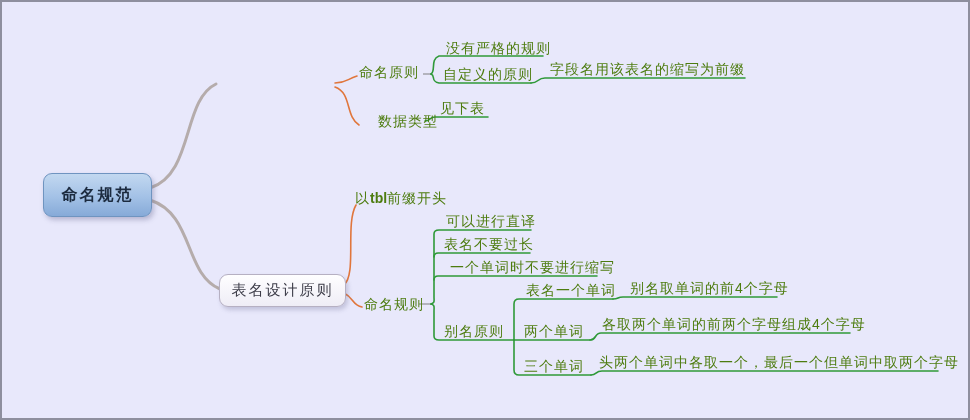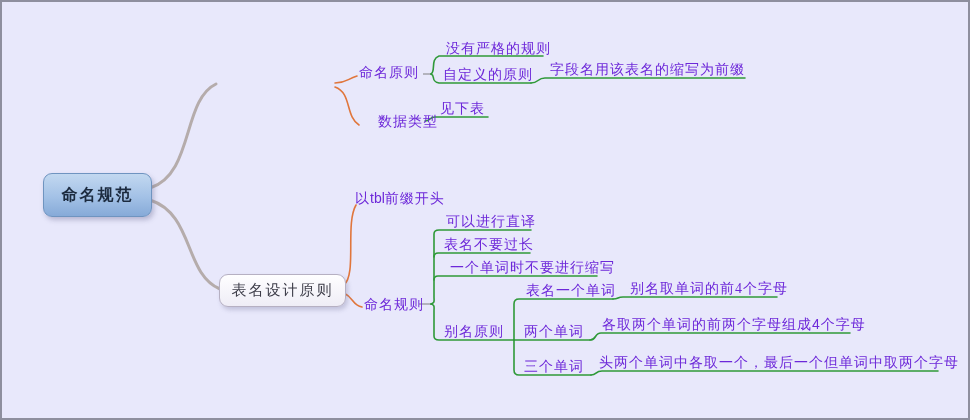--- a/index.html
+++ b/index.html
@@ -11,21 +11,21 @@
     position:relative;
     width:966px;height:416px;
     background:#e8e8fb;
     border:2px solid #8e8f9e;
     overflow:hidden;
   }
   .layer{position:absolute;left:0;top:0;width:970px;height:420px;pointer-events:none;}
   .topic{
     position:absolute;
     white-space:nowrap;
-    color:#6d28d9;
+    color:#4d7c0f;
     font-size:14px;
     letter-spacing:1px;
     line-height:15px;
     cursor:default;
   }
   .root-node{
     position:absolute;
     left:41px;top:171px;width:107px;height:42px;
     background:linear-gradient(#c2d8f0,#a3c1e6 55%,#86aad8);
     border:1px solid #6f94c0;
@@ -40,21 +40,21 @@
     background:linear-gradient(#fefeff,#efedf6);
     border:1px solid #b6b0c2;
     border-radius:9px;
     box-shadow:2px 3px 4px rgba(110,110,150,.3);
     display:flex;align-items:center;justify-content:center;
     font-size:15px;color:#3c3c48;
     letter-spacing:2px;
   }
   .bn1{left:213px;top:66px;width:120px;height:32px;}
   .bn2{left:217px;top:272px;width:125px;height:31px;}
-  .bold{font-weight:normal;letter-spacing:0;}
+  .bold{font-weight:bold;letter-spacing:0;}
 </style>
 </head>
 <body>
 
 <div class="canvas">
 
   <svg class="layer" viewBox="0 0 970 420" xmlns="http://www.w3.org/2000/svg">
 
     <g stroke="#b5acab" stroke-width="3" fill="none" stroke-linecap="round">
       <path d="M 148 186 C 192 172, 180 98, 214 82"></path>
@@ -107,17 +107,17 @@
   </div>
 
   <div class="topic" style="left:444px;top:212px;">可以进行直译</div>
   <div class="topic" style="left:442px;top:235px;">表名不要过长</div>
   <div class="topic" style="left:428px;top:258px;margin-left:20px;">一个单词时不要进行缩写</div>
   <div class="topic" style="left:362px;top:295px;">命名规则</div>
   <div class="topic" style="left:442px;top:322px;">别名原则</div>
   <div class="topic" style="left:524px;top:281px;">表名一个单词</div>
   <div class="topic" style="left:522px;top:322px;">两个单词</div>
   <div class="topic" style="left:522px;top:357px;">三个单词</div>
-  <div class="topic" style="left:628px;top:279px;font-family:Liberation Serif, serif;">别名取单词的前4个字母</div>
+  <div class="topic" style="left:628px;top:279px;">别名取单词的前4个字母</div>
   <div class="topic" style="left:600px;top:315px;">各取两个单词的前两个字母组成4个字母</div>
   <div class="topic" style="left:597px;top:353px;">头两个单词中各取一个，最后一个但单词中取两个字母</div>
 
 </div>
 
 </body></html>

